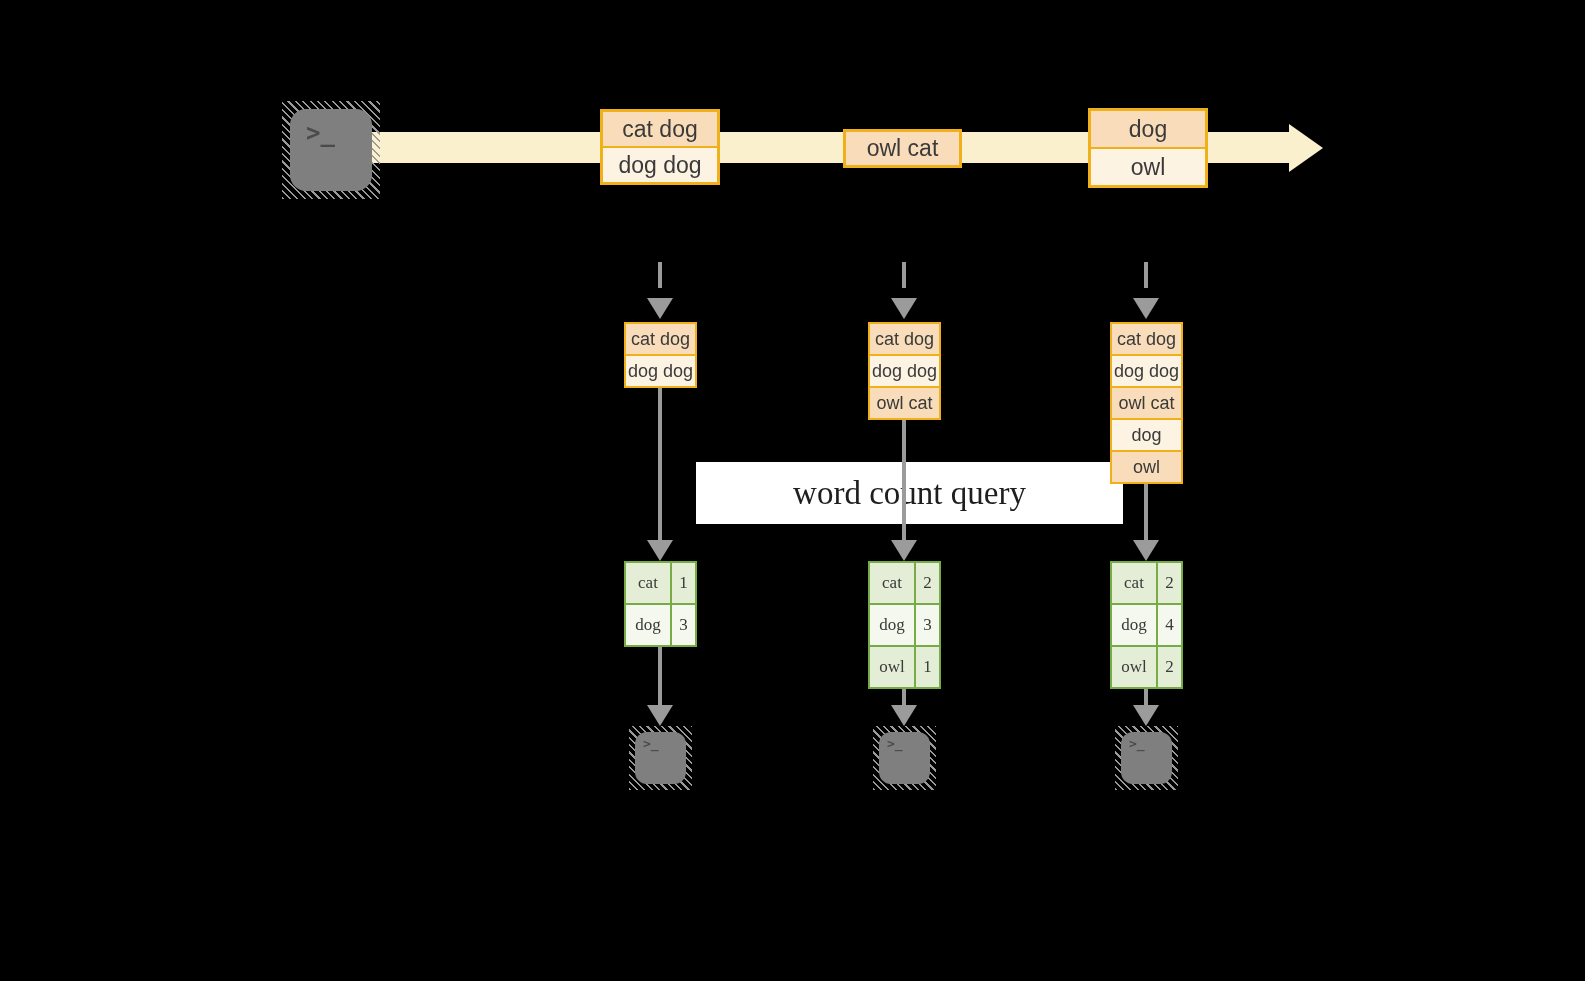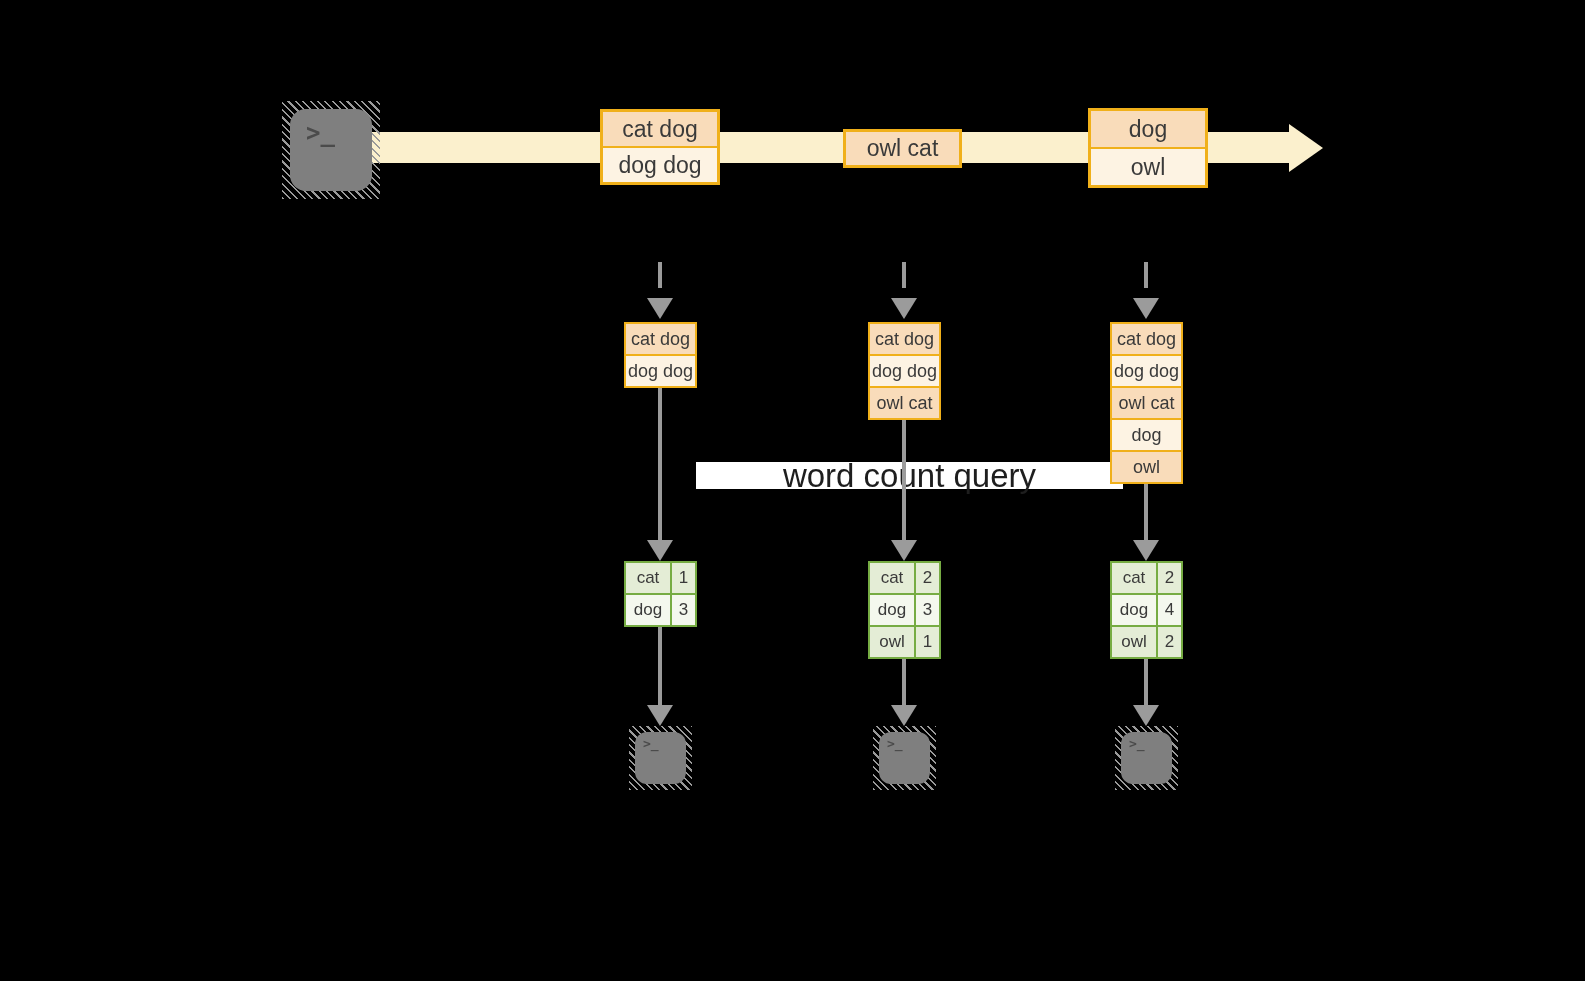--- a/index.html
+++ b/index.html
@@ -18,33 +18,33 @@
   .obox .row:nth-child(odd){background:#F9DCBA;}
   .obox .row:nth-child(even){background:#FDF3E3;}
   .stream-row{height:34px;font-size:23px;}
   .stream-row-lg{height:36px;font-size:23px;}
   .stream-row-1{height:33px;font-size:23px;}
   .stack{border-width:2px;z-index:4;}
   .stack .row{height:30px;font-size:18px;}
   
   .gtable{position:absolute;box-sizing:border-box;width:73px;border:2px solid #76AC43;background:#76AC43;
     display:flex;flex-direction:column;gap:2px;z-index:4;}
-  .gtable .trow{display:flex;gap:2px;height:30px;}
+  .gtable .trow{display:flex;gap:2px;height:40px;font-family:Liberation Serif, serif;}
   .gtable .cell{display:flex;align-items:center;justify-content:center;color:#3A3A3A;font-size:17px;}
   .gtable .cell.w{width:44px;}
   .gtable .cell.v{width:23px;}
   .gtable .trow:nth-child(odd) .cell{background:#E4EDD6;}
   .gtable .trow:nth-child(even) .cell{background:#F4F8EE;}
   
   .vline{position:absolute;width:4px;background:#9B9B9B;z-index:3;}
   .ahead{position:absolute;width:0;height:0;z-index:3;
     border-left:13px solid transparent;border-right:13px solid transparent;border-top:21px solid #9B9B9B;}
   
-  .qband{position:absolute;left:696px;top:462px;width:427px;height:27px;background:#FFFFFF;
-    display:flex;align-items:center;justify-content:center;z-index:2;}
+  .qband{position:absolute;left:696px;top:462px;width:427px;height:62px;background:#FFFFFF;
+    display:flex;align-items:center;justify-content:center;z-index:2;font-family:Liberation Serif, serif;}
   .qband span{font-size:33px;color:#1E1E1E;}
   
   .terminal{position:absolute;z-index:2;
     background:repeating-linear-gradient(45deg,#9A9A9A 0 1.6px,transparent 1.6px 5.2px);}
   .term-inner{position:absolute;background:#7F7F7F;}
   .term-top .term-inner{left:8px;top:8px;right:8px;bottom:8px;border-radius:16px;}
   .term-sm .term-inner{left:6px;top:6px;right:6px;bottom:6px;border-radius:12px;}
   .term-glyph{position:absolute;color:#4B4B4B;font-family:"DejaVu Sans Mono","Liberation Mono",monospace;font-weight:bold;}
   .term-top .term-glyph{left:16px;top:10px;font-size:24px;}
   .term-sm .term-glyph{left:8px;top:4px;font-size:13px;}

